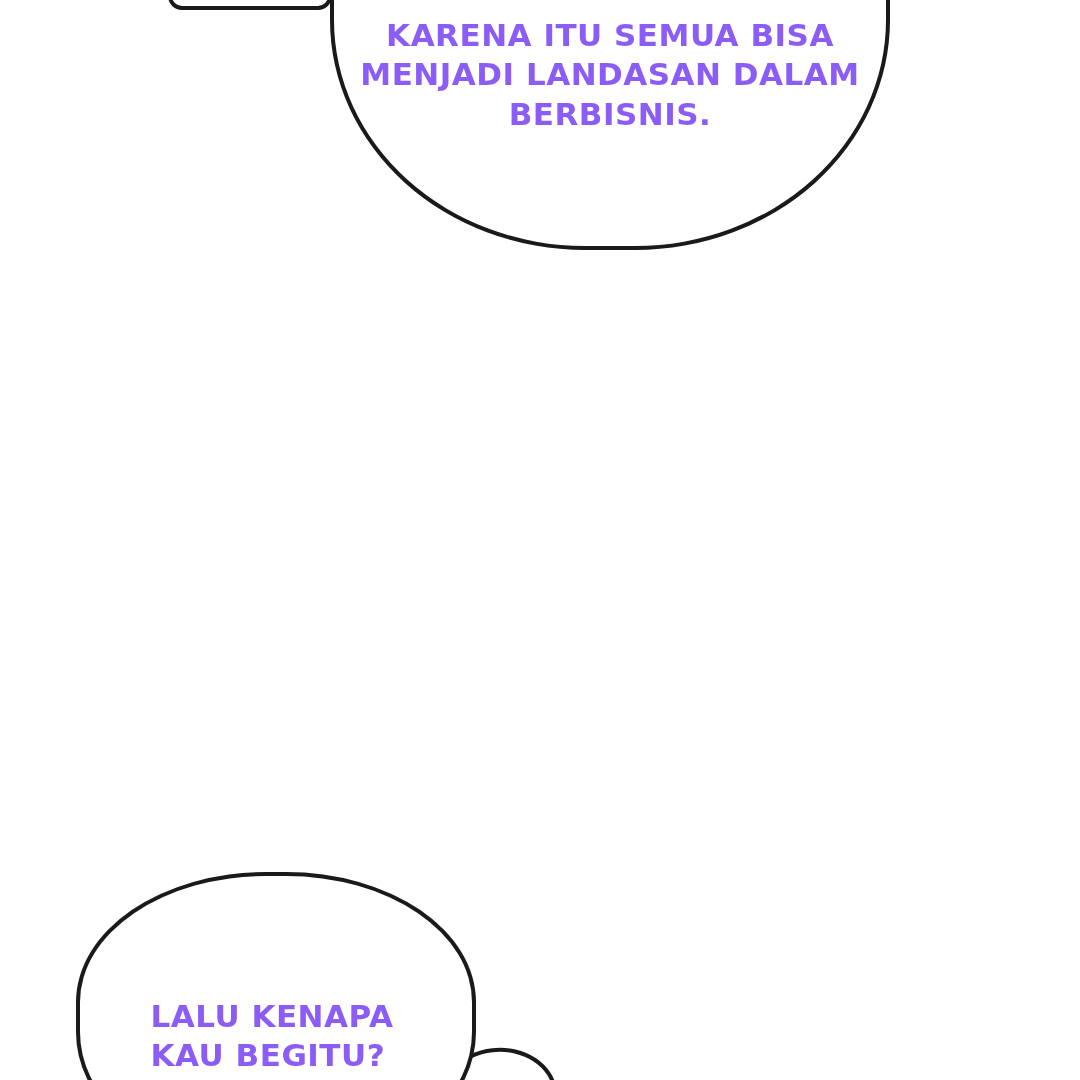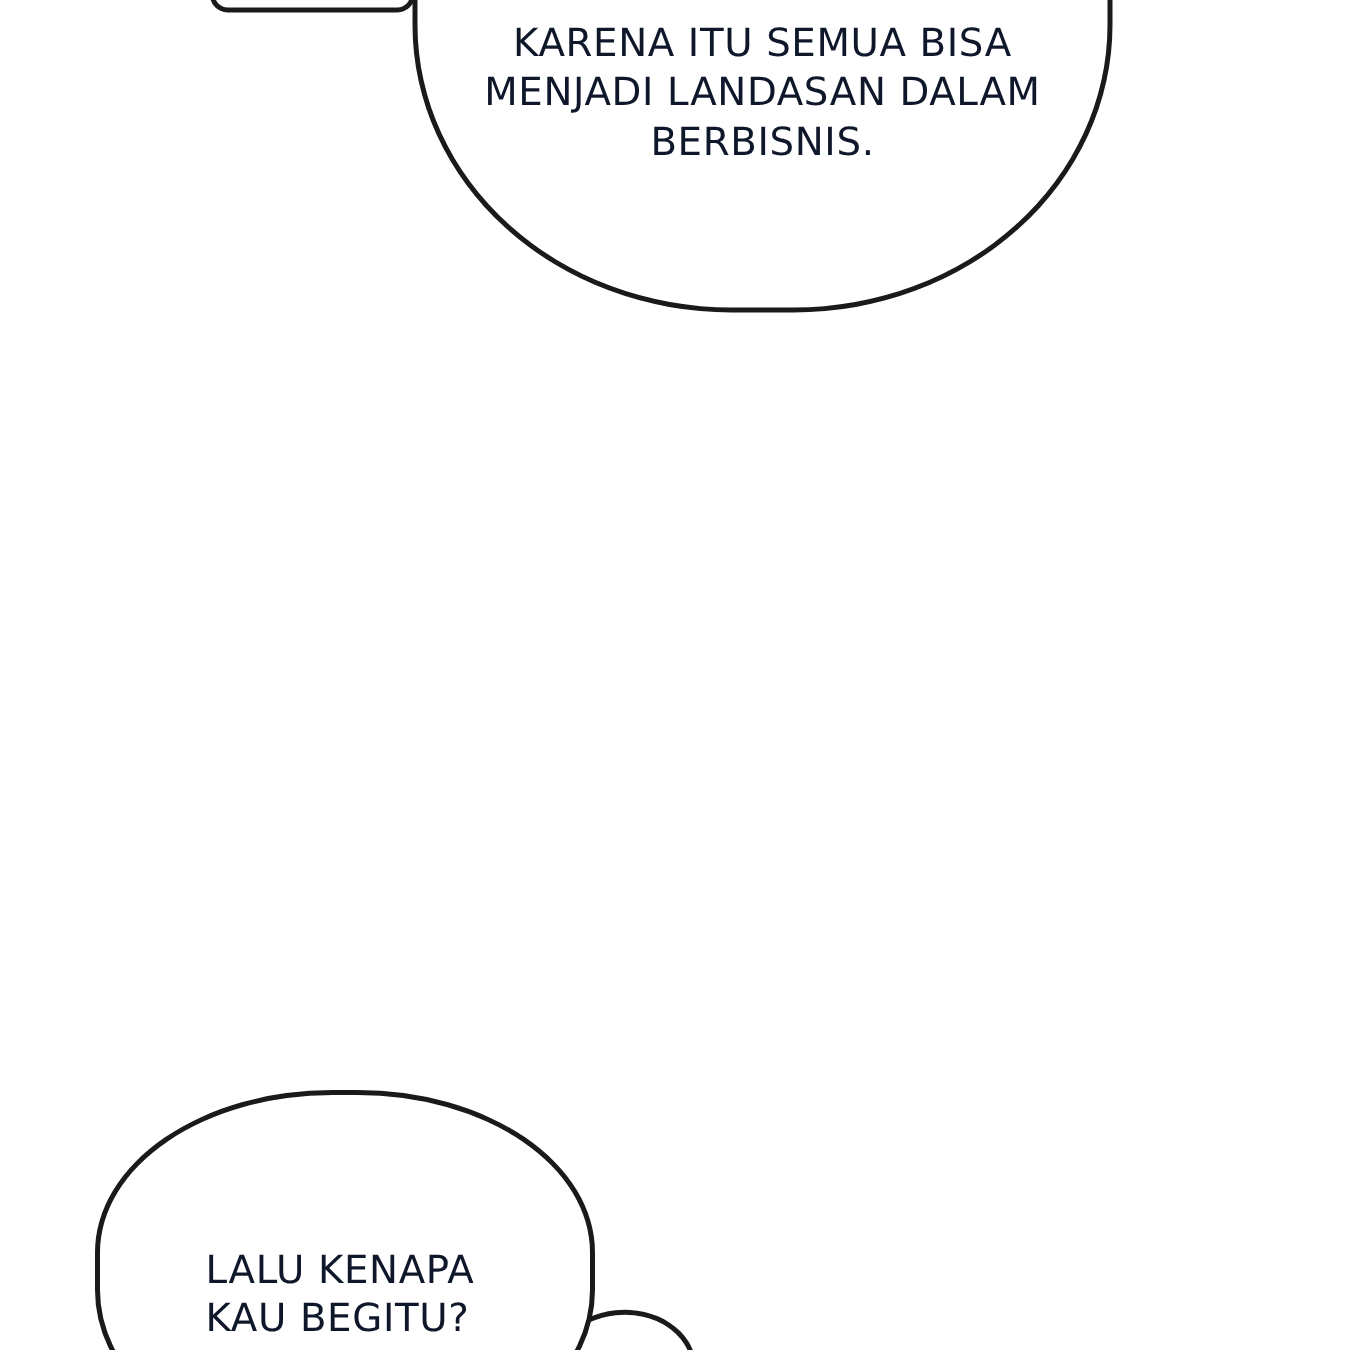--- a/index.html
+++ b/index.html
@@ -88,22 +88,22 @@
     position: absolute;
     left: 424px;
     top: 1052px;
     width: 46px;
     height: 40px;
     background: #ffffff;
   }
 
   .balloon-text {
     font-family: "DejaVu Sans", sans-serif;
-    font-weight: 400;
-    color: #0f172a;
+    font-weight: 700;
+    color: #8b5cf6;
     text-align: center;
     line-height: 1.26;
     letter-spacing: 0.5px;
     white-space: pre-line;
     padding: 0 14px;
   }
 
   .balloon-main .balloon-text { font-size: 31px; }
   .balloon-bottom .balloon-text { font-size: 31px; text-align: left; }
 

